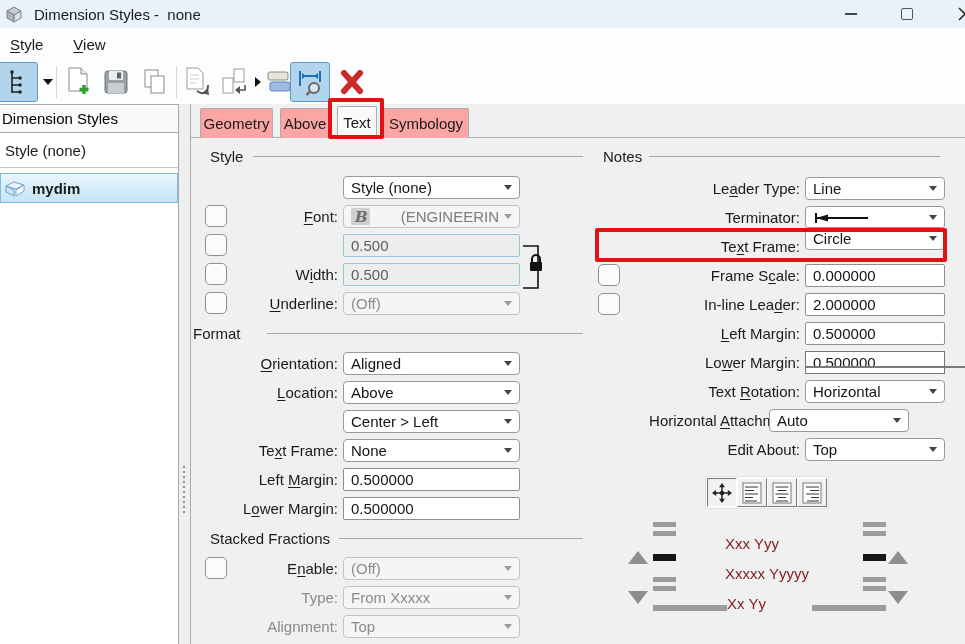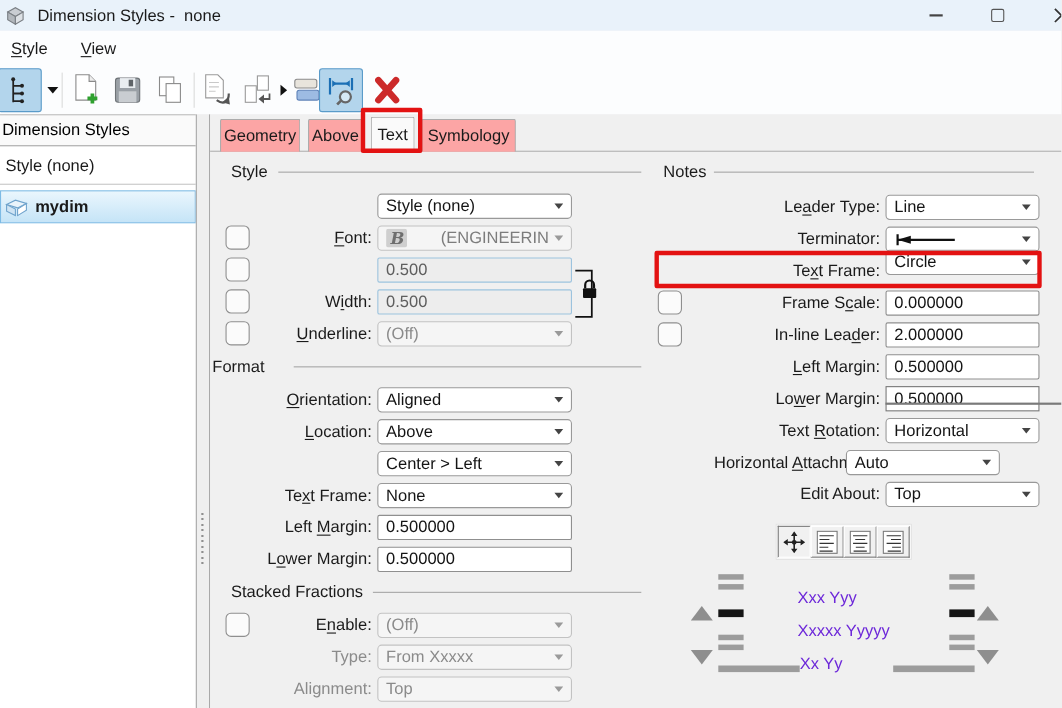--- a/index.html
+++ b/index.html
@@ -72,21 +72,21 @@
   #pbtns{position:absolute;left:514px;top:372px;height:33px;background:#FDFDFD;border:1px solid #E2E2E2;
     padding:1px;display:flex}
   .pbtn{width:30px;height:29px;background:#F1F1F1;border:1px solid;border-color:#FFF #7A7A7A #7A7A7A #FFF;
     display:flex;align-items:center;justify-content:center}
   .pbtn.pressed{border-color:#7A7A7A #FFF #FFF #7A7A7A}
   .pbar{position:absolute;background:#9C9C9C}
   .pbar.black{background:#161616}
   .tri{position:absolute;width:0;height:0}
   .tri.up{border-left:10px solid transparent;border-right:10px solid transparent;border-bottom:13px solid #8E8E8E}
   .tri.down{border-left:10px solid transparent;border-right:10px solid transparent;border-top:13px solid #8E8E8E}
-  .ptext{position:absolute;font-size:15px;color:#6d28d9;white-space:nowrap}
+  .ptext{position:absolute;font-size:15px;color:#7f1d1d;white-space:nowrap}
 </style>
 </head>
 <body>
 
 <div id="app" title="Dimension Styles -  mydim">
 
   <div id="titlebar">
     <span id="title-icon">
       <svg width="20" height="18" viewBox="0 0 20 18">
         <path d="M3 6l7-4 7 4-7 4z" fill="#C9CDD2" stroke="#7A7F84"></path>

